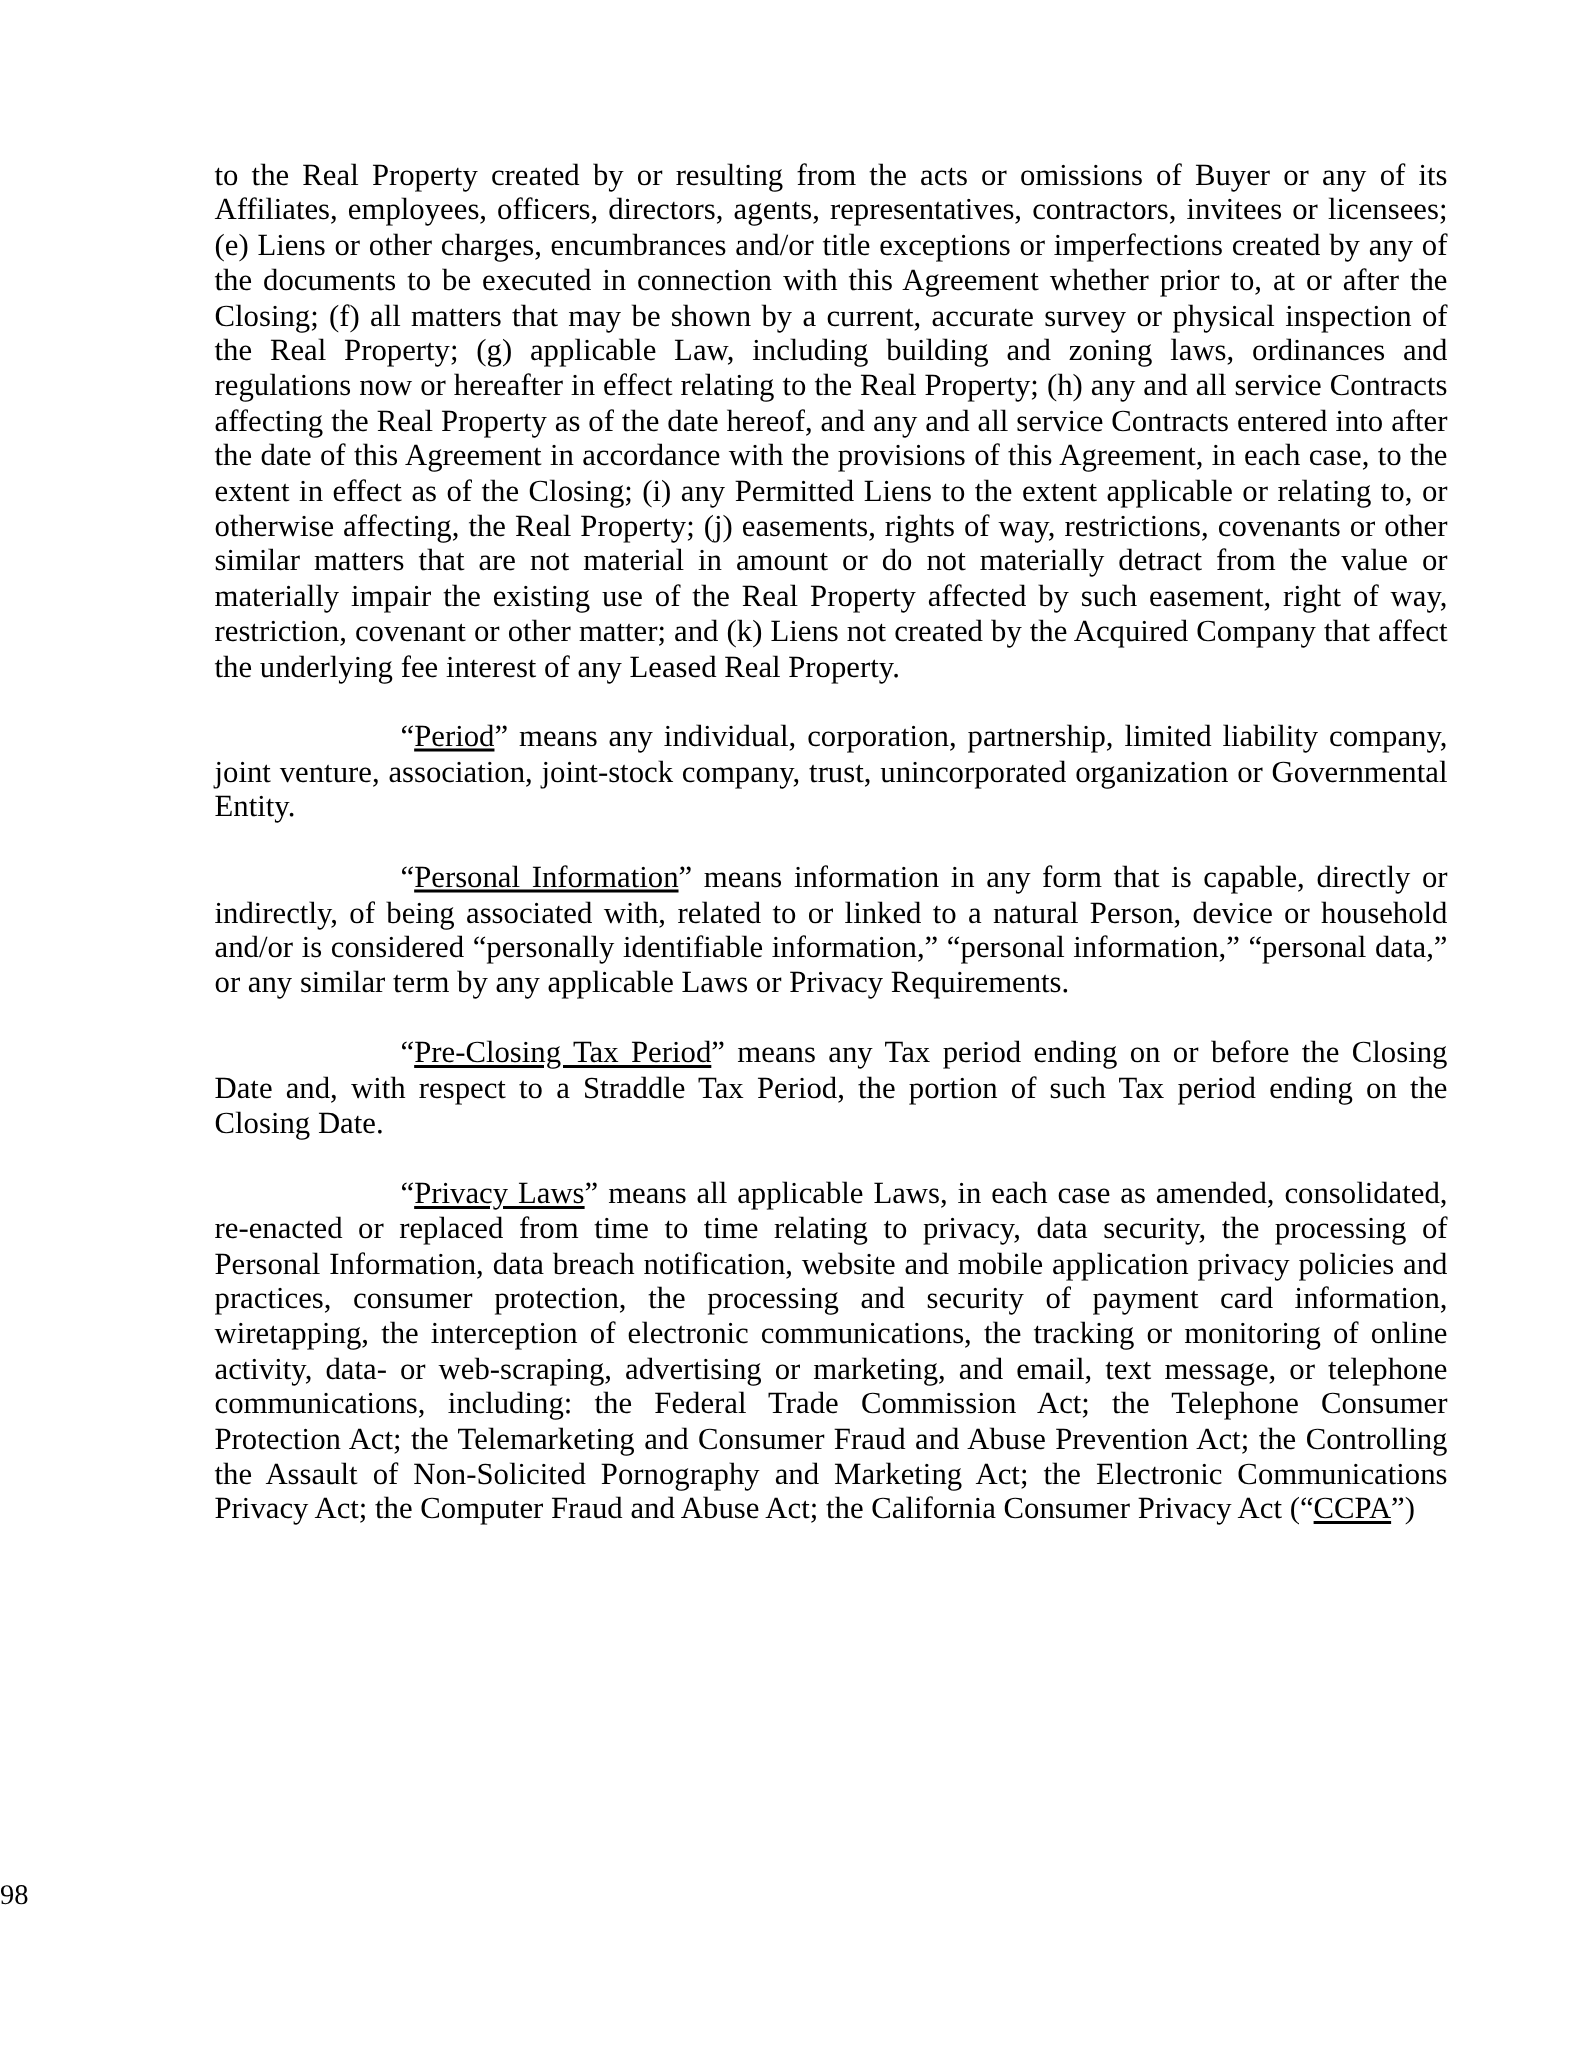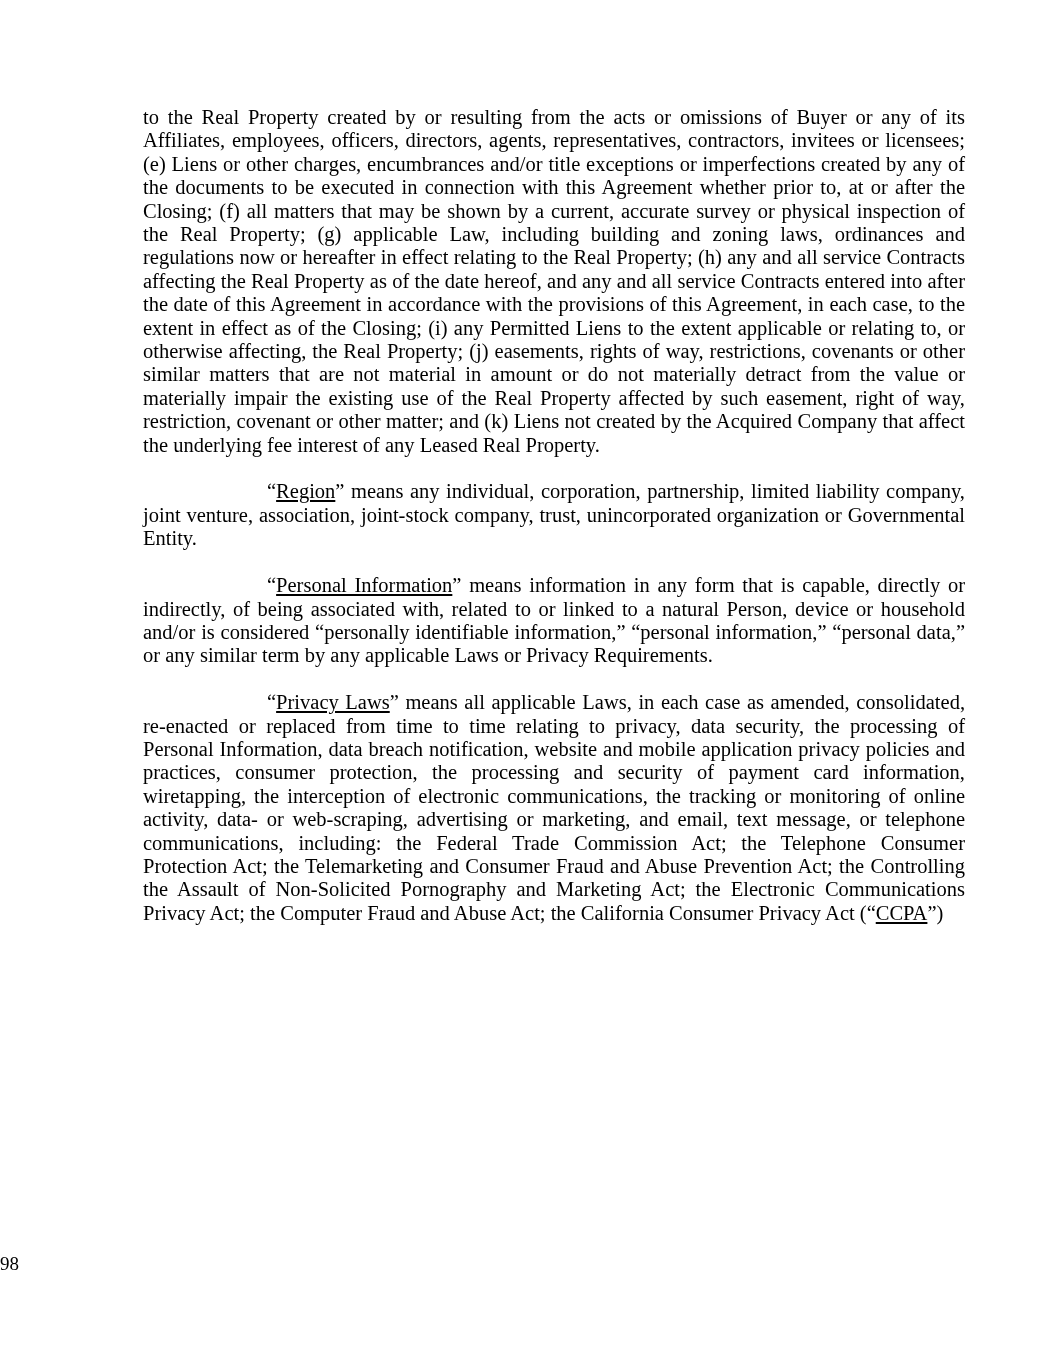--- a/index.html
+++ b/index.html
@@ -49,18 +49,19 @@
     line-height: 23.4px;
     color: #000000;
   }
 </style>
 </head>
 <body>
 
 <div class="page">
   <div class="content">
       <p class="para"><span>to the Real Property created by or resulting from the acts or omissions of Buyer or any of its Affiliates, employees, officers, directors, agents, representatives, contractors, invitees or licensees; (e) Liens or other charges, encumbrances and/or title exceptions or imperfections created by any of the documents to be executed in connection with this Agreement whether prior to, at or after the Closing; (f) all matters that may be shown by a current, accurate survey or physical inspection of the Real Property; (g) applicable Law, including building and zoning laws, ordinances and regulations now or hereafter in effect relating to the Real Property; (h) any and all service Contracts affecting the Real Property as of the date hereof, and any and all service Contracts entered into after the date of this Agreement in accordance with the provisions of this Agreement, in each case, to the extent in effect as of the Closing; (i) any Permitted Liens to the extent applicable or relating to, or otherwise affecting, the Real Property; (j) easements, rights of way, restrictions, covenants or other similar matters that are not material in amount or do not materially detract from the value or materially impair the existing use of the Real Property affected by such easement, right of way, restriction, covenant or other matter; and (k) Liens not created by the Acquired Company that affect the underlying fee interest of any Leased Real Property.</span></p>
-      <p class="para indent"><span>“</span><span class="underline">Region</span><span>” means any individual, corporation, partnership, limited liability company, joint venture, association, joint-stock company, trust, unincorporated organization or Governmental Entity.</span></p>
+      <p class="para indent"><span>“</span><span class="underline">Period</span><span>” means any individual, corporation, partnership, limited liability company, joint venture, association, joint-stock company, trust, unincorporated organization or Governmental Entity.</span></p>
       <p class="para indent"><span>“</span><span class="underline">Personal Information</span><span>” means information in any form that is capable, directly or indirectly, of being associated with, related to or linked to a natural Person, device or household and/or is considered “personally identifiable information,” “personal information,” “personal data,” or any similar term by any applicable Laws or Privacy Requirements.</span></p>
+      <p class="para indent"><span>“</span><span class="underline">Pre-Closing Tax Period</span><span>” means any Tax period ending on or before the Closing Date and, with respect to a Straddle Tax Period, the portion of such Tax period ending on the Closing Date.</span></p>
       <p class="para indent"><span>“</span><span class="underline">Privacy Laws</span><span>” means all applicable Laws, in each case as amended, consolidated, re-enacted or replaced from time to time relating to privacy, data security, the processing of Personal Information, data breach notification, website and mobile application privacy policies and practices, consumer protection, the processing and security of payment card information, wiretapping, the interception of electronic communications, the tracking or monitoring of online activity, data- or web-scraping, advertising or marketing, and email, text message, or telephone communications, including: the Federal Trade Commission Act; the Telephone Consumer Protection Act; the Telemarketing and Consumer Fraud and Abuse Prevention Act; the Controlling the Assault of Non-Solicited Pornography and Marketing Act; the Electronic Communications Privacy Act; the Computer Fraud and Abuse Act; the California Consumer Privacy Act (“</span><span class="underline">CCPA</span><span>”)</span></p>
     </div>
   <div class="page-number">98</div>
 </div>
 
 </body></html>

